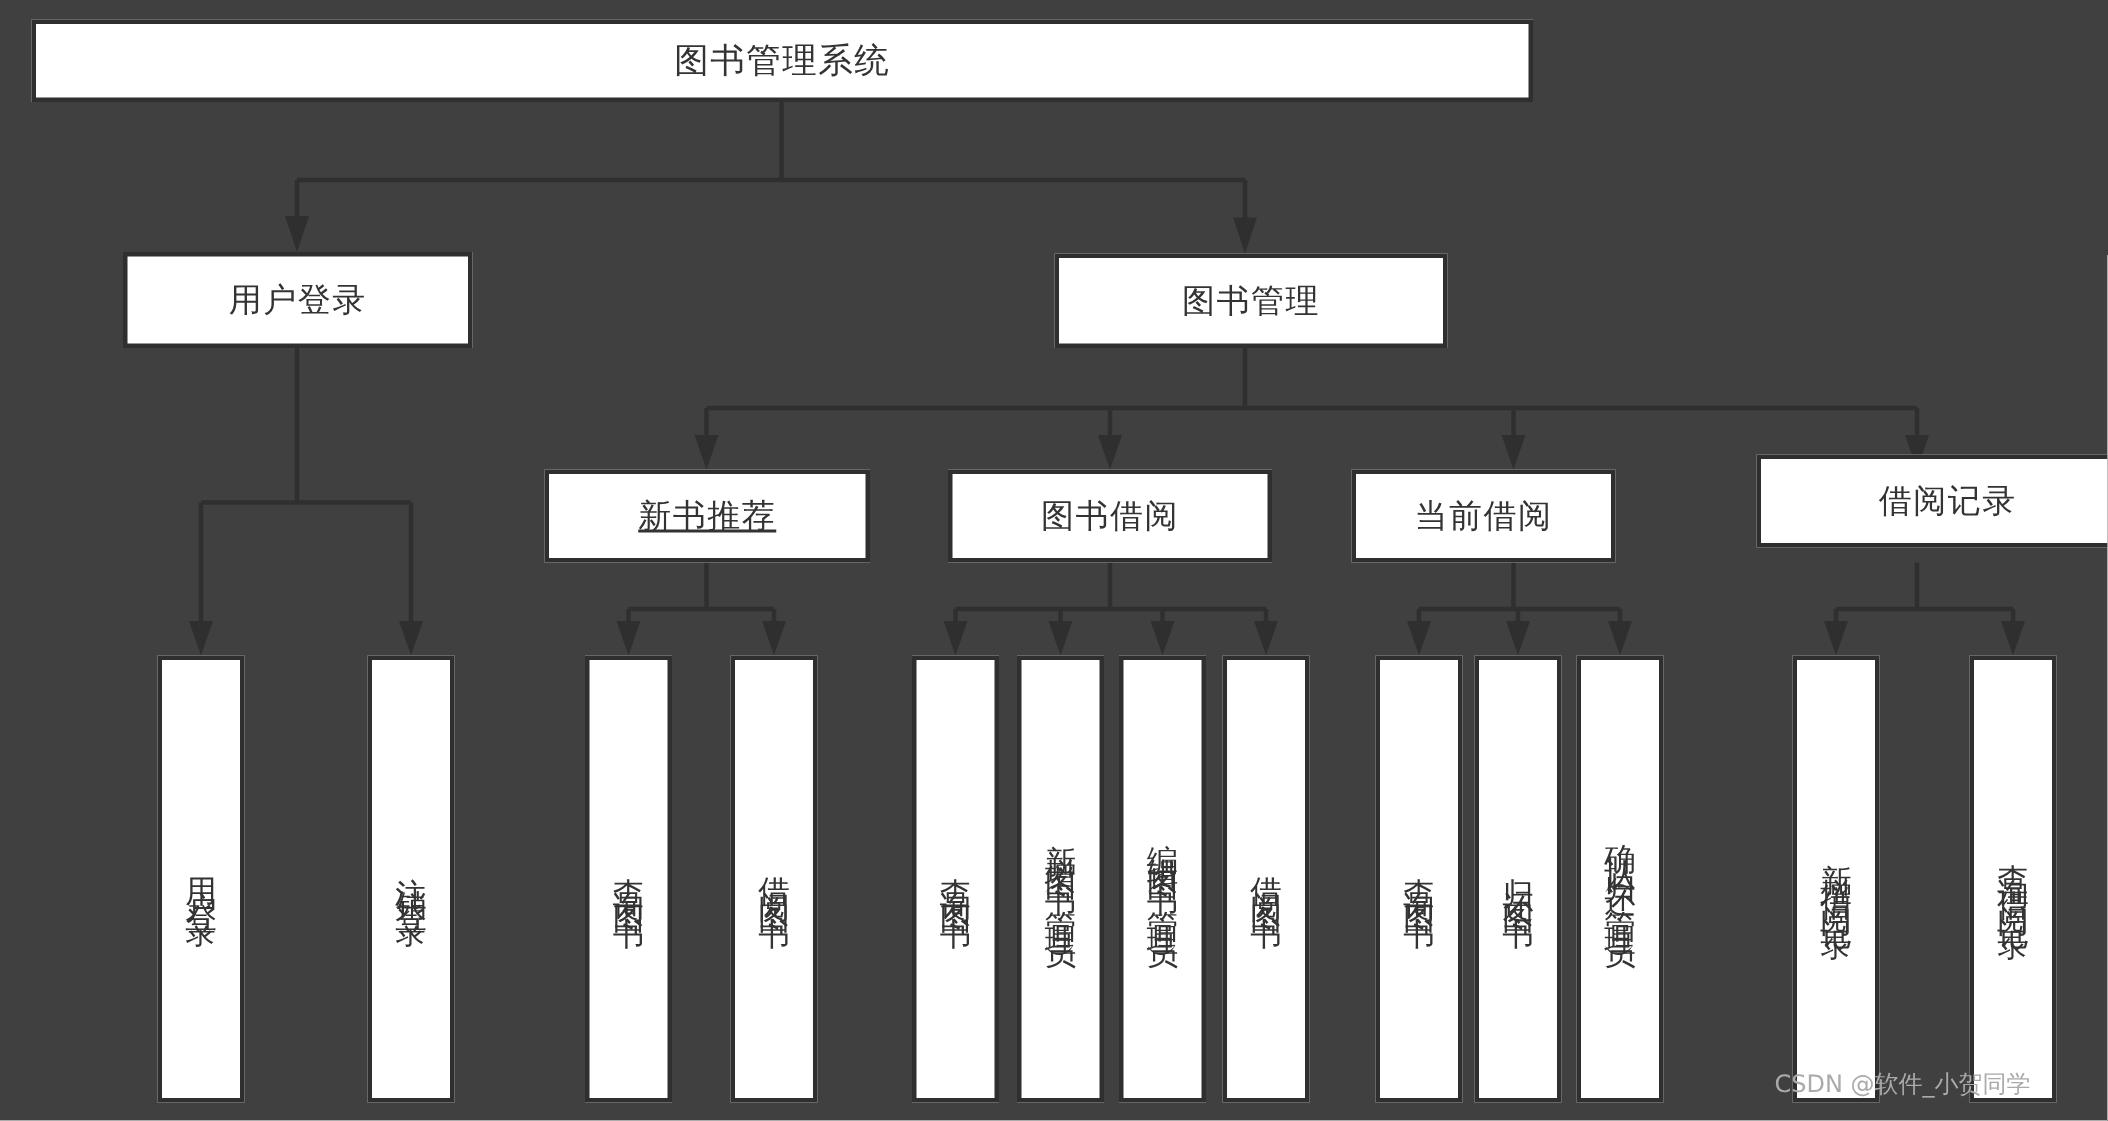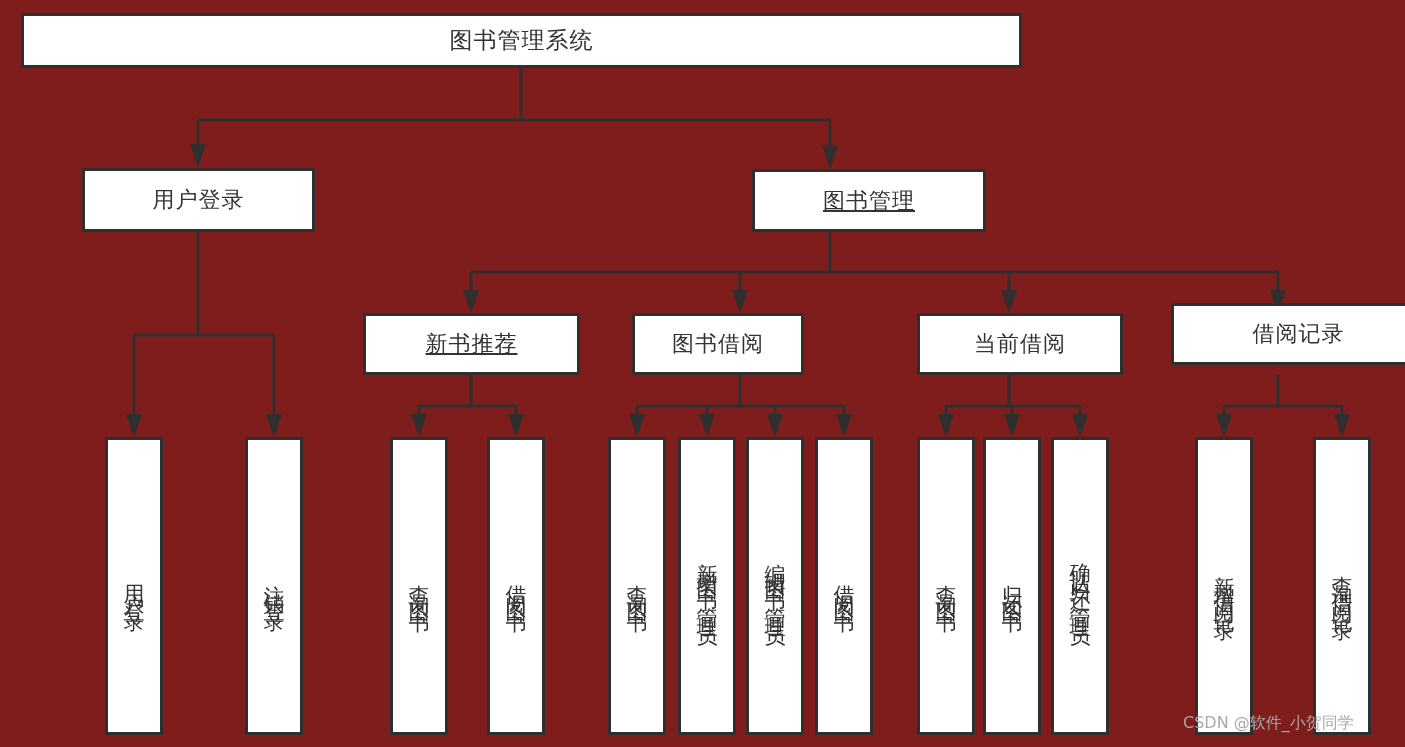--- a/index.html
+++ b/index.html
@@ -1,20 +1,20 @@
 <!DOCTYPE html>
 <html><head>
 <meta charset="utf-8">
 <style>
   html, body { margin: 0; padding: 0; background: #ffffff; }
   .canvas {
     position: relative;
     width: 1405px;
     height: 747px;
-    background: #7f1d1d;
+    background: #404040;
     font-family: "DejaVu Sans", sans-serif;
     overflow: hidden;
   }
   svg.wires {
     position: absolute;
     left: 0; top: 0;
     width: 1405px; height: 747px;
   }
   .box {
     position: absolute;
@@ -29,24 +29,24 @@
   }
   .h-label {
     font-size: 22px;
     letter-spacing: 1px;
     white-space: nowrap;
     color: #333333;
   }
   .root-box   { left: 21px;  top: 13px;  width: 1001px; height: 55px; }
   .root-box .h-label { font-size: 23px; }
   .lvl2-a { left: 82px;  top: 168px; width: 233px; height: 64px; }
-  .lvl2-b { left: 752px; top: 169px; width: 234px; height: 63px; text-decoration: underline; }
+  .lvl2-b { left: 703px; top: 169px; width: 262px; height: 63px; }
   .lvl3-a { left: 363px;  top: 313px; width: 217px; height: 62px; text-decoration: underline; }
-  .lvl3-b { left: 632px;  top: 313px; width: 172px; height: 62px; }
-  .lvl3-c { left: 901px;  top: 313px; width: 206px; height: 62px; margin-left: 16px; }
+  .lvl3-b { left: 632px;  top: 313px; width: 216px; height: 62px; }
+  .lvl3-c { left: 901px;  top: 313px; width: 176px; height: 62px; }
   .lvl3-d { left: 1171px; top: 303px; width: 255px; height: 62px; justify-content: center; }
   .leaf {
     top: 437px;
     width: 58px;
     height: 298px;
   }
   .v-label {
     writing-mode: vertical-rl;
     text-orientation: mixed;
     font-size: 21px;

